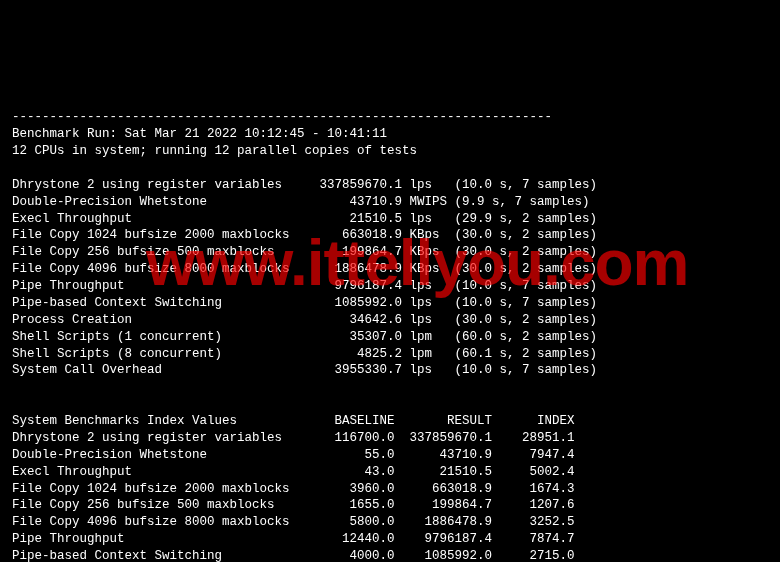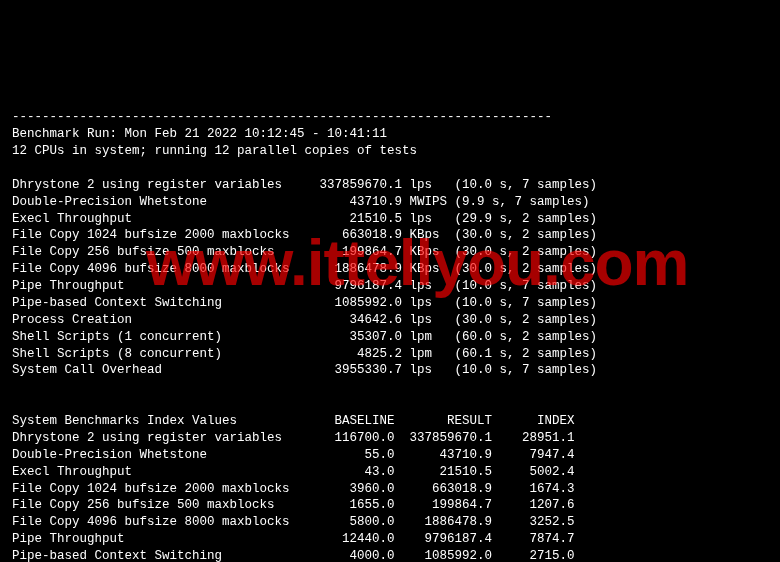--- a/index.html
+++ b/index.html
@@ -38,21 +38,21 @@
     }
   </style>
 </head>
 <body>
 
 
 
 <div class="watermark">www.ittellyou.com</div>
 
 <div><span class="sep">------------------------------------------------------------------------</span>
-<span>Benchmark Run: Mon Feb 21 2022 10:12:45 - 10:41:11</span>
+<span>Benchmark Run: Sat Mar 21 2022 10:12:45 - 10:41:11</span>
 <span>12 CPUs in system; running 12 parallel copies of tests</span>
 
 <div id="results-block">Dhrystone 2 using register variables     337859670.1 lps   (10.0 s, 7 samples)
 Double-Precision Whetstone                   43710.9 MWIPS (9.9 s, 7 samples)
 Execl Throughput                             21510.5 lps   (29.9 s, 2 samples)
 File Copy 1024 bufsize 2000 maxblocks       663018.9 KBps  (30.0 s, 2 samples)
 File Copy 256 bufsize 500 maxblocks         199864.7 KBps  (30.0 s, 2 samples)
 File Copy 4096 bufsize 8000 maxblocks      1886478.9 KBps  (30.0 s, 2 samples)
 Pipe Throughput                            9796187.4 lps   (10.0 s, 7 samples)
 Pipe-based Context Switching               1085992.0 lps   (10.0 s, 7 samples)

